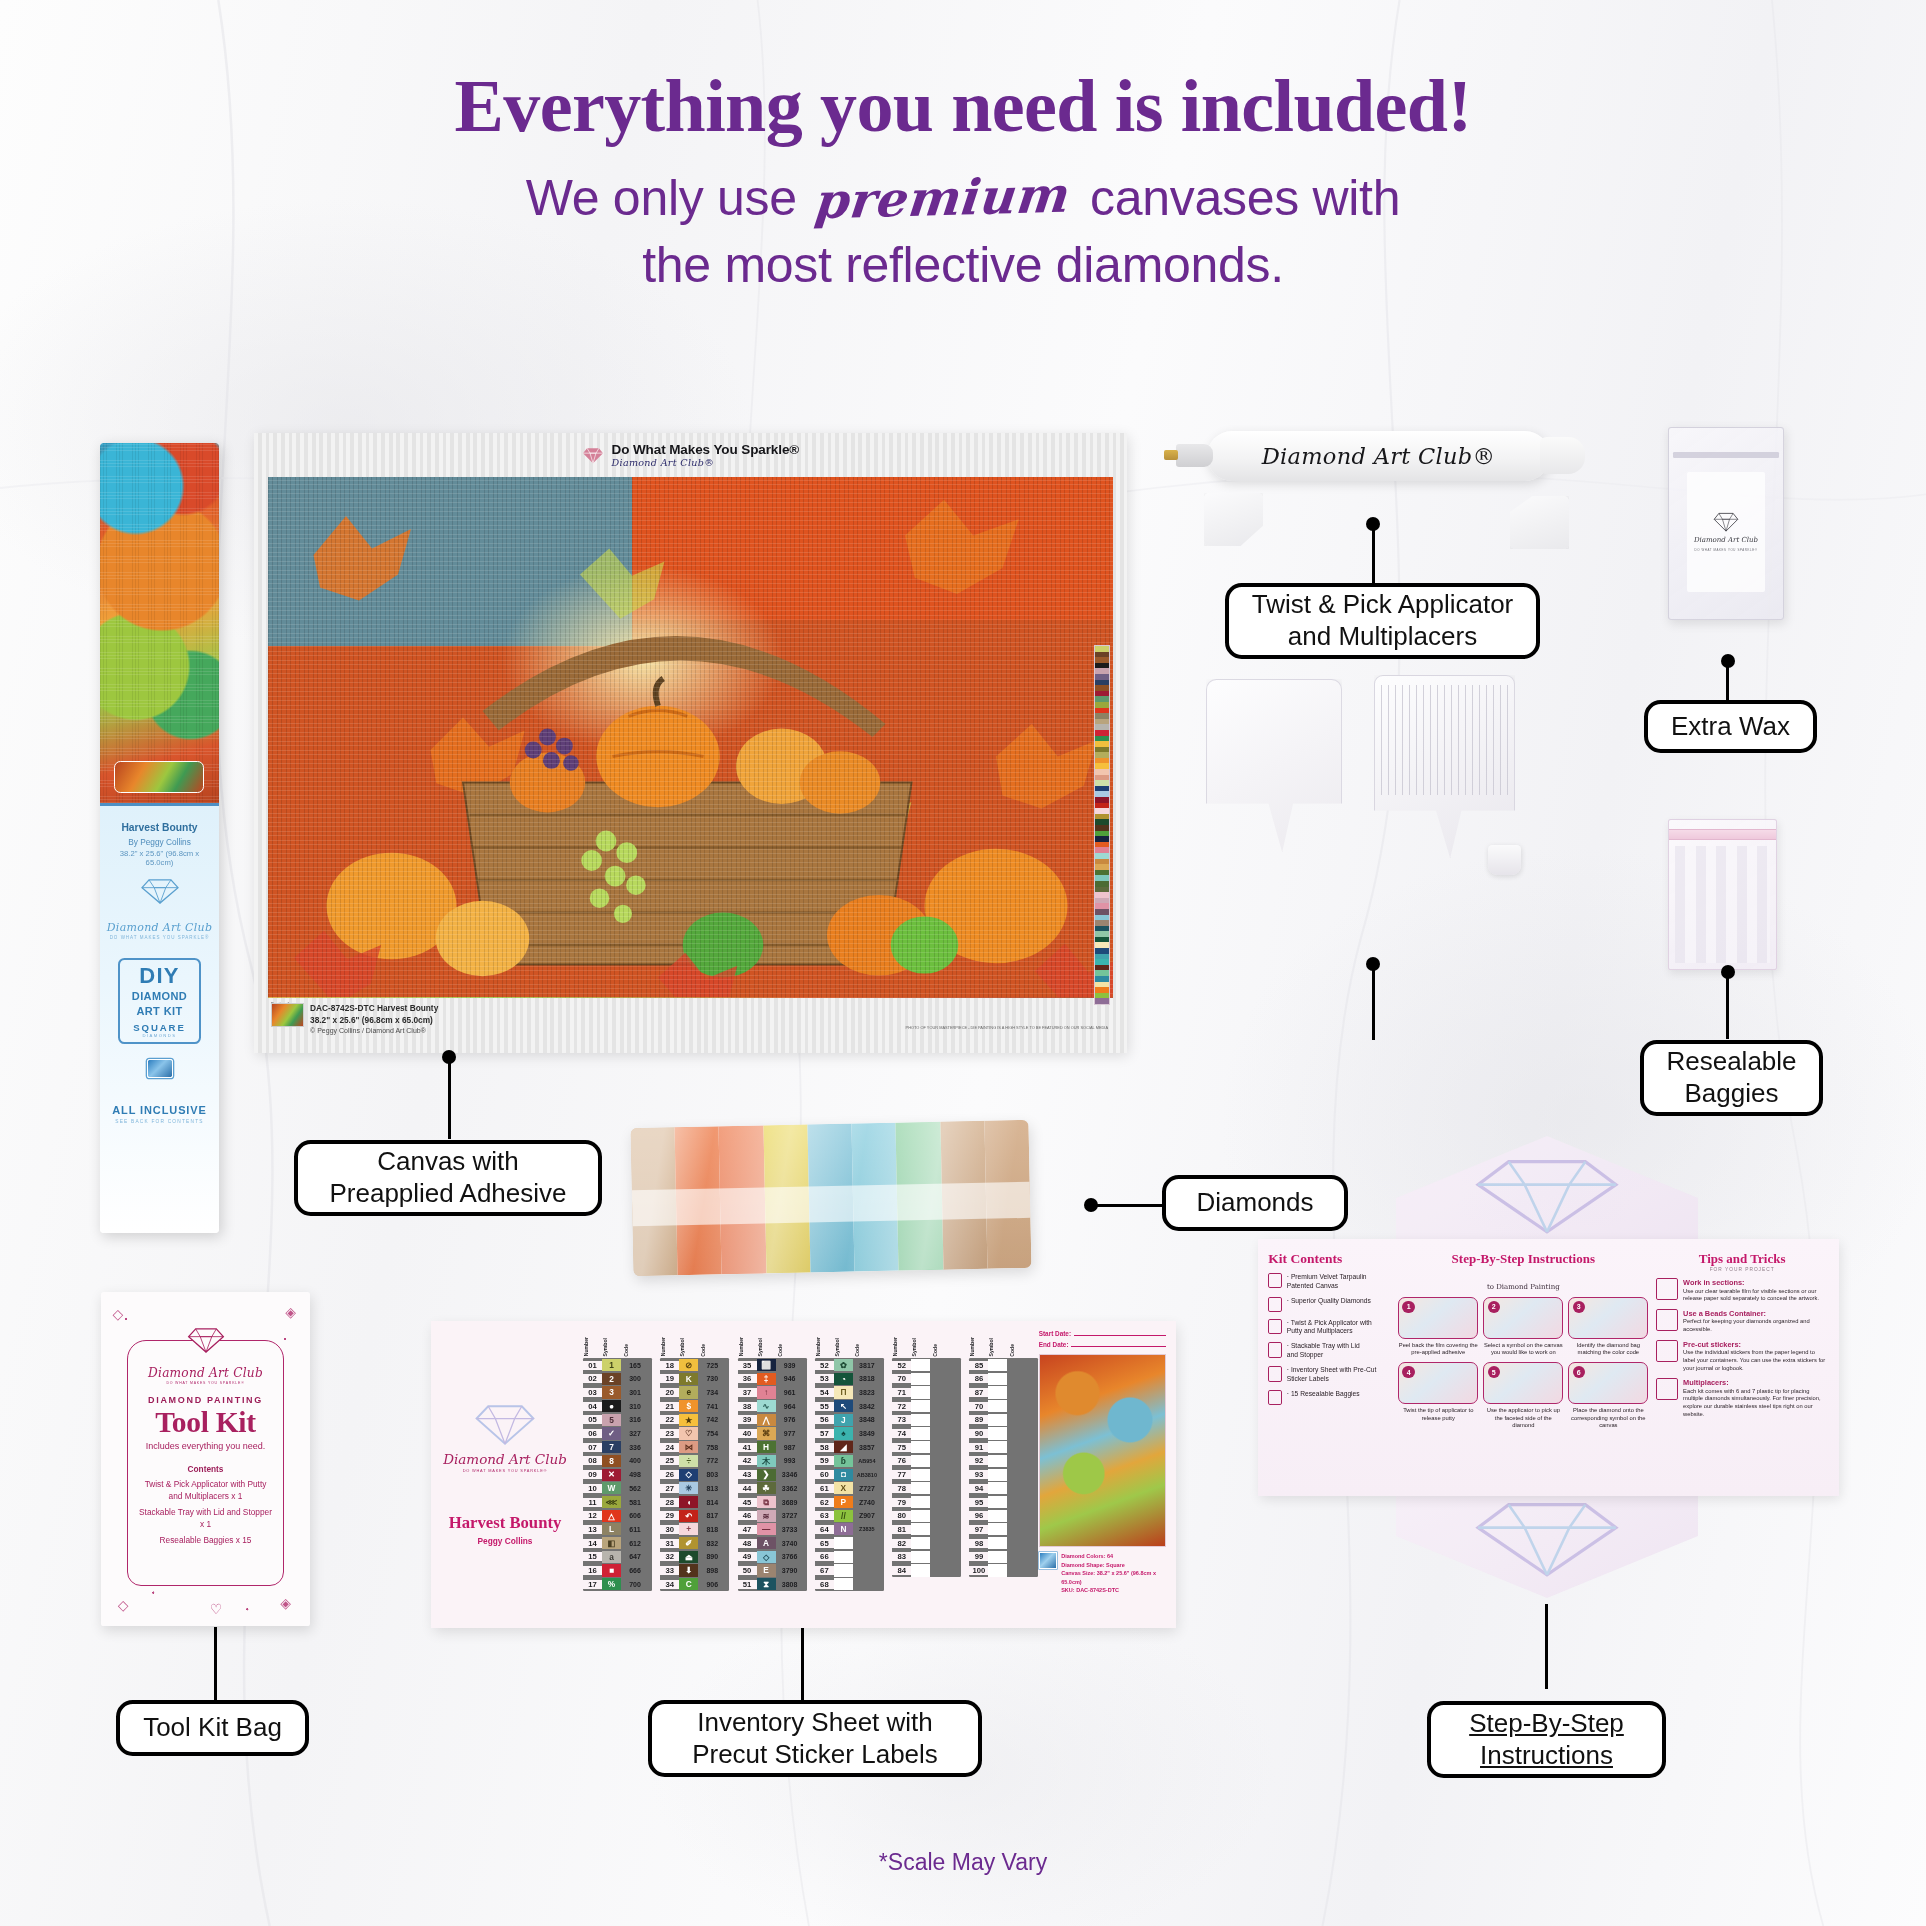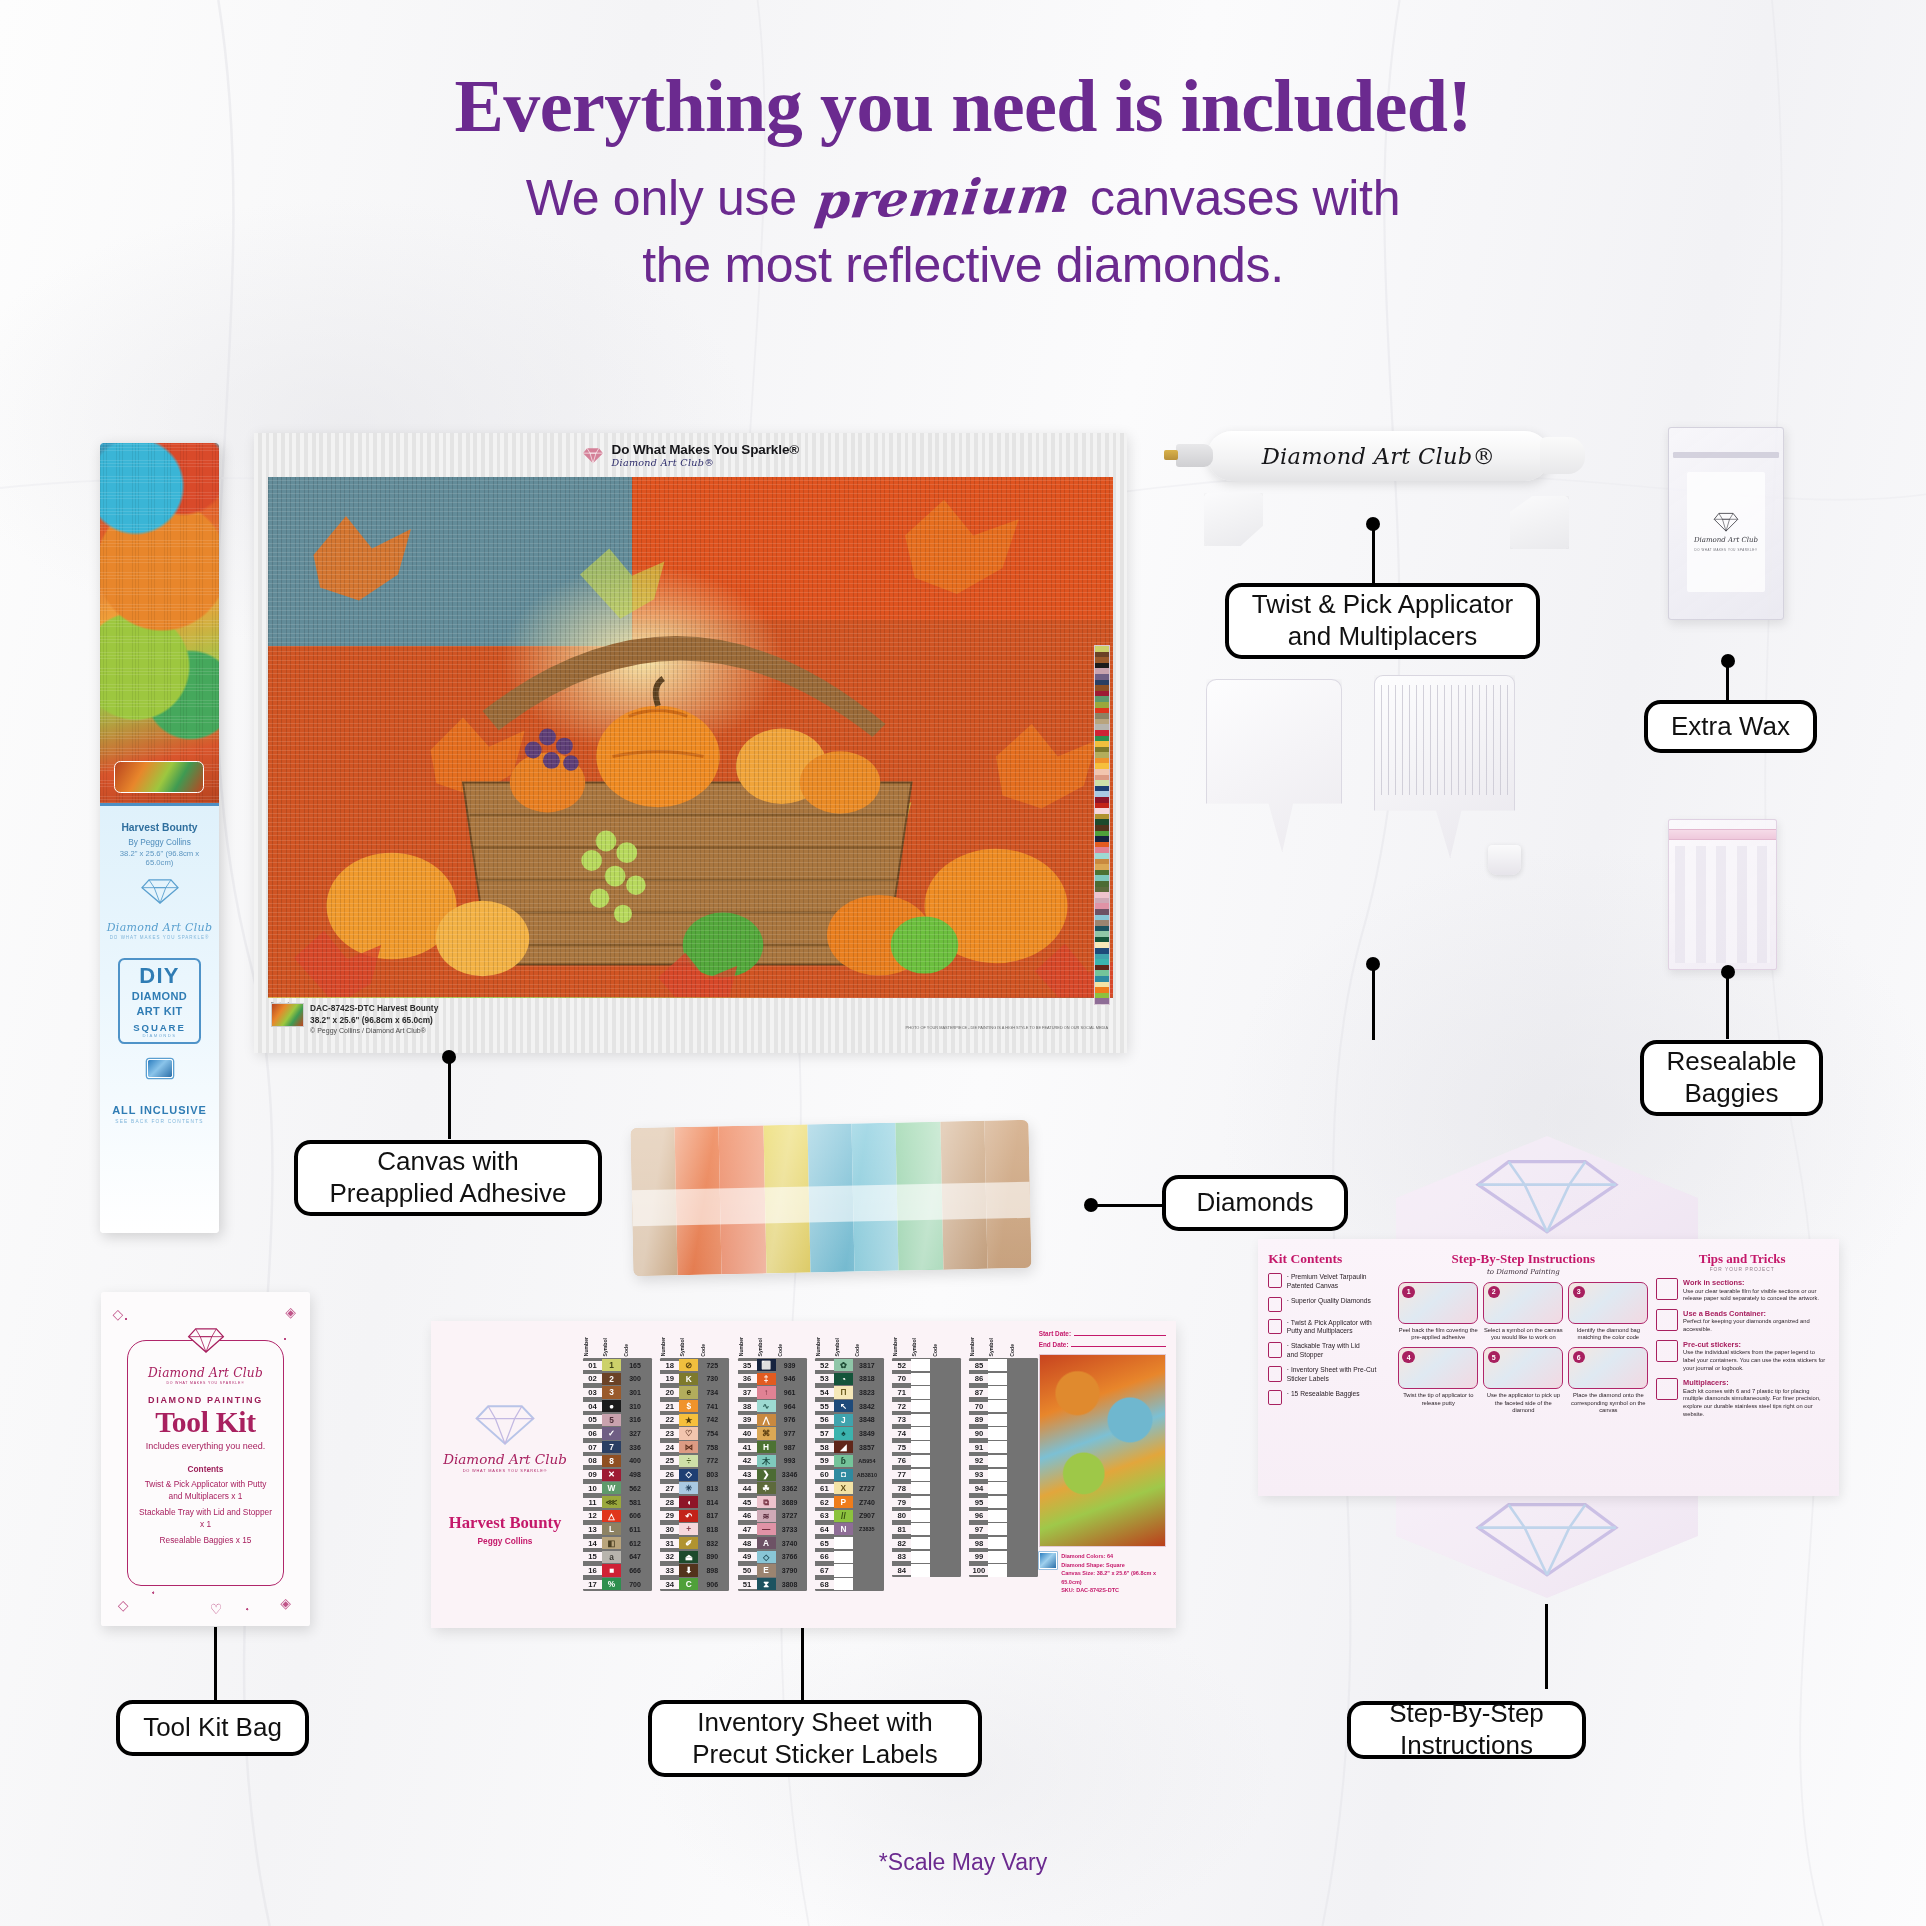--- a/index.html
+++ b/index.html
@@ -352,22 +352,22 @@
     display:flex; padding:11.6px 10.3px;
   }
   .instr-col1 { width:130px; padding-right:3.9px; }
   .kc-title { font-family:"Liberation Serif",serif; font-weight:700; font-size:13.5px; color:#c4186a; }
   .kc-item { display:flex; gap:4.5px; margin-top:6.4px; align-items:flex-start; }
   .kc-ico { width:14px; height:15.4px; flex:none; border:1px solid #a8205f; border-radius:1.9px; }
   .kc-txt { font-size:6.7px; color:#2a2026; line-height:1.3; }
   .instr-col2 { width:250px; }
   .sbs-title { font-family:"Liberation Serif",serif; font-weight:700; font-size:13px;
     color:#c4186a; text-align:center; }
-  .sbs-sub { font-family:"DejaVu Serif",serif; font-style:italic; font-size:7px;
-    color:#3c2d3a; text-align:center; margin-top:1px; }
+  .sbs-sub { font-family:"DejaVu Serif",serif; font-size:7px;
+    color:#3c2d3a; text-align:center; margin-top:16px; }
   .sbs-grid { display:grid; grid-template-columns:repeat(3,1fr); gap:5.8px 5.1px; margin-top:6.4px; }
   .sbs-cell { text-align:center; }
   .sbs-img {
     position:relative; width:100%; height:42px; border-radius:7px;
     border:1.3px solid #b0266a; overflow:hidden;
     background:linear-gradient(140deg,#f6e7e0,#dfe9f2 45%,#f2d9e2);
   }
   .sbs-badge {
     position:absolute; left:3.2px; top:2.6px; width:12.2px; height:12.2px; border-radius:50%;
     background:#a8205f; color:#fff; font-size:7px; font-weight:700;
@@ -1415,19 +1415,19 @@
   <div class="callout" style="left:1162px; top:1175px; width:186px; height:56px;">Diamonds</div>
 
   <div class="leader" style="left:214px; top:1627px; width:3.2px; height:83px;"></div>
   <div class="callout" style="left:116px; top:1700px; width:193px; height:56px;">Tool Kit Bag</div>
 
   <div class="leader" style="left:801px; top:1628px; width:3.2px; height:82px;"></div>
   <div class="callout" style="left:648px; top:1700px; width:334px; height:77px; white-space:pre-line;">Inventory Sheet with
 Precut Sticker Labels</div>
 
   <div class="leader" style="left:1545px; top:1604px; width:3.2px; height:85px;"></div>
-  <div class="callout" style="left:1347px; top:1701px; width:239px; height:58px; white-space:pre-line;">Step-By-Step
+  <div class="callout" style="left:1427px; top:1701px; width:239px; height:77px; white-space:pre-line;text-decoration:underline;">Step-By-Step
 Instructions</div>
 
   <div class="footer-note">*Scale May Vary</div>
 
 </div>
 
 
 </body></html>

